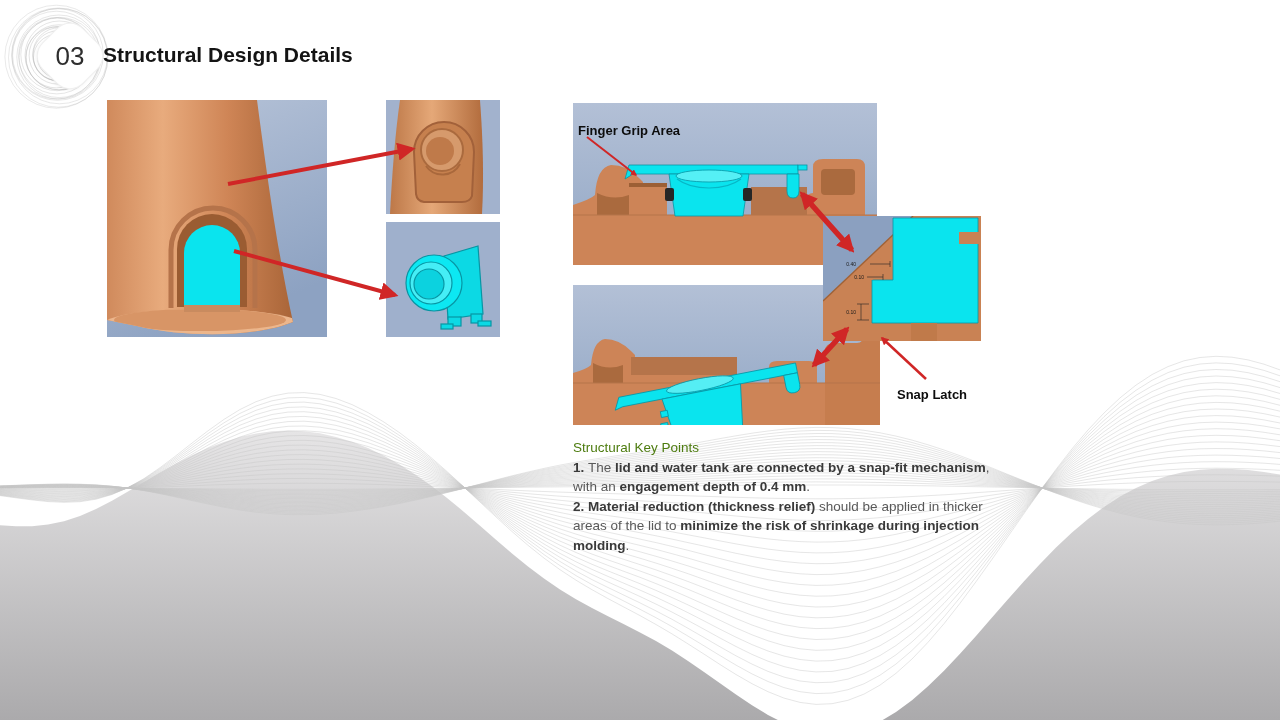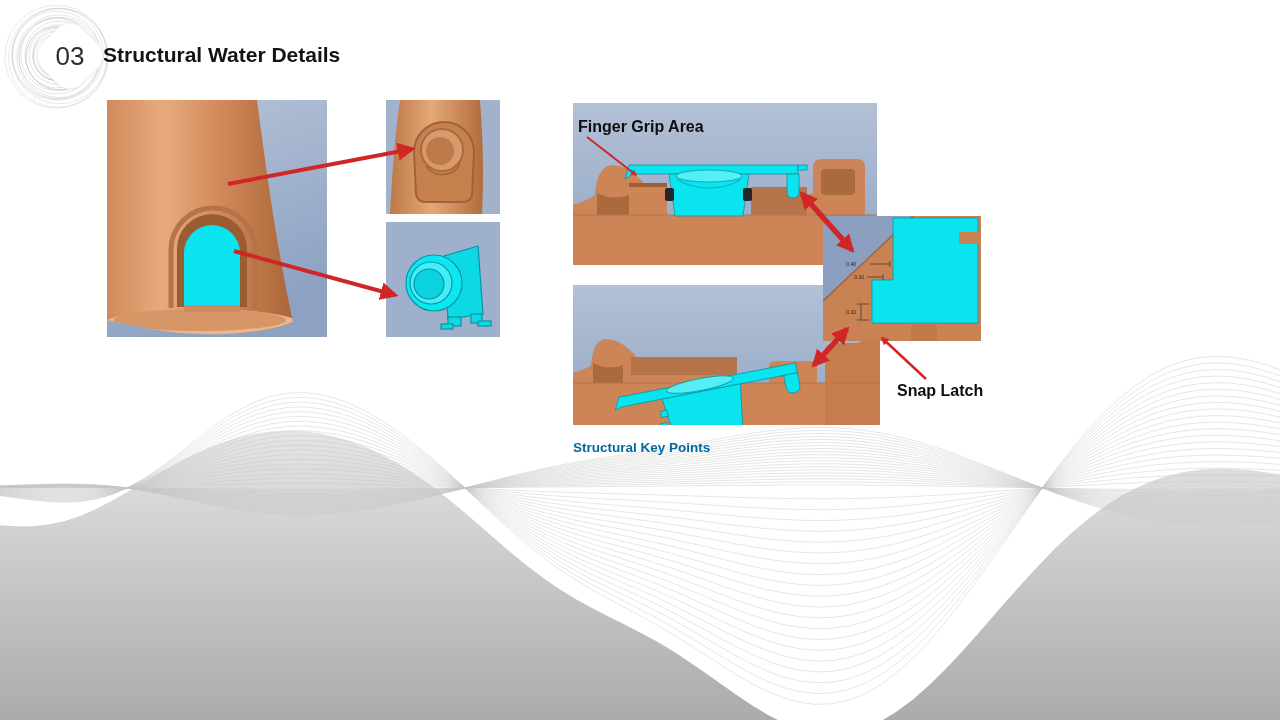--- a/index.html
+++ b/index.html
@@ -11,28 +11,28 @@
   #spiral{position:absolute;left:0;top:0;z-index:1;}
   .badge{position:absolute;left:42px;top:28px;width:56px;height:56px;background:#fff;
          border-radius:18px;transform:rotate(45deg);z-index:2;
          box-shadow:0 0 0 1px #f0f0f0,0 1px 4px rgba(0,0,0,.10);}
   .badge span{display:block;transform:rotate(-45deg);width:56px;height:56px;line-height:56px;
          text-align:center;font-size:26px;color:#2e2e2e;}
   .page-title{left:103px;top:43px;font-size:21px;font-weight:bold;color:#141414;z-index:3;}
   
   .fig{z-index:3;line-height:0;}
   .fig-caption{left:112px;top:346px;font-size:20px;font-weight:bold;color:#161616;z-index:4;}
-  .cad-label{font-size:16px;font-weight:bold;color:#0d0d0d;z-index:7;line-height:1.1;}
+  .cad-label{font-size:13px;font-weight:bold;color:#0d0d0d;z-index:7;line-height:1.1;margin-top:6px;}
   #arrow-layer{position:absolute;left:0;top:0;z-index:6;pointer-events:none;}
   #waves{position:absolute;left:0;top:0;z-index:0;}
   
   .key-points{left:573px;top:438px;width:418px;z-index:4;font-size:13.5px;line-height:1.45;
               color:#595959;}
   .key-points p{margin:0;}
-  .key-points .hd{font-weight:bold;color:#0369a1;}
+  .key-points .hd{font-weight:normal;color:#4d7c0f;}
   .key-points .b{font-weight:bold;color:#3a3a3a;}
 </style>
 </head>
 <body>
 
 <div class="slide">
 
   <svg id="waves" width="1280" height="720" viewBox="0 0 1280 720">
     <defs>
       <linearGradient id="grayGrad" x1="0" y1="0" x2="0" y2="1">
@@ -124,21 +124,21 @@
       <circle cx="58.8" cy="57.0" r="42.0" fill="none" stroke="#b0b0b0" stroke-width="0.55" opacity="0.56"></circle>
       <circle cx="56.5" cy="55.1" r="43.9" fill="none" stroke="#b0b0b0" stroke-width="0.55" opacity="0.548"></circle>
       <circle cx="57.5" cy="54.5" r="45.8" fill="none" stroke="#b0b0b0" stroke-width="0.55" opacity="0.536"></circle>
       <circle cx="59.6" cy="56.1" r="47.7" fill="none" stroke="#b0b0b0" stroke-width="0.55" opacity="0.524"></circle>
       <circle cx="58.1" cy="57.6" r="49.6" fill="none" stroke="#b0b0b0" stroke-width="0.55" opacity="0.512"></circle>
       <circle cx="56.4" cy="56.7" r="51.5" fill="none" stroke="#b0b0b0" stroke-width="0.55" opacity="0.5"></circle>
     </svg>
   <div class="badge">
     <span>03</span>
   </div>
-  <div class="abs page-title">Structural Water Details</div>
+  <div class="abs page-title">Structural Design Details</div>
 
   <div class="abs fig" style="left:107px;top:100px;">
     <svg width="220" height="237" viewBox="0 0 220 237">
       <defs>
         <linearGradient id="blueA" x1="0" y1="0" x2="0.4" y2="1">
           <stop offset="0" stop-color="#bac6da"></stop>
             <stop offset="1" stop-color="#8da2c2"></stop>
         </linearGradient>
         <linearGradient id="cylA" x1="0" y1="0" x2="1" y2="0">
           <stop offset="0" stop-color="#d08a5c"></stop>
@@ -294,15 +294,17 @@
       <line x1="234" y1="251" x2="395" y2="295" stroke-width="4" marker-end="url(#mh)"></line>
       <line x1="587" y1="137" x2="636" y2="175" stroke-width="2" marker-end="url(#mh2)"></line>
       <line x1="802" y1="194" x2="852" y2="250" stroke-width="5.5" marker-start="url(#mh2)" marker-end="url(#mh2)"></line>
       <line x1="814" y1="365" x2="847" y2="329" stroke-width="5.5" marker-start="url(#mh2)" marker-end="url(#mh2)"></line>
       <line x1="926" y1="379" x2="882" y2="338" stroke-width="2.5" marker-end="url(#mh2)"></line>
     </g>
   </svg>
 
   <div class="abs key-points">
     <p class="hd">Structural Key Points</p>
+    <p><span class="b">1. </span><span>The </span><span class="b">lid and water tank are connected by a snap-fit mechanism</span><span>, with an </span><span class="b">engagement depth of 0.4 mm</span><span>.</span></p>
+    <p><span class="b">2. Material reduction (thickness relief)</span><span> should be applied in thicker areas of the lid to </span><span class="b">minimize the risk of shrinkage during injection molding</span><span>.</span></p>
   </div>
 
 </div>
 
 </body></html>

